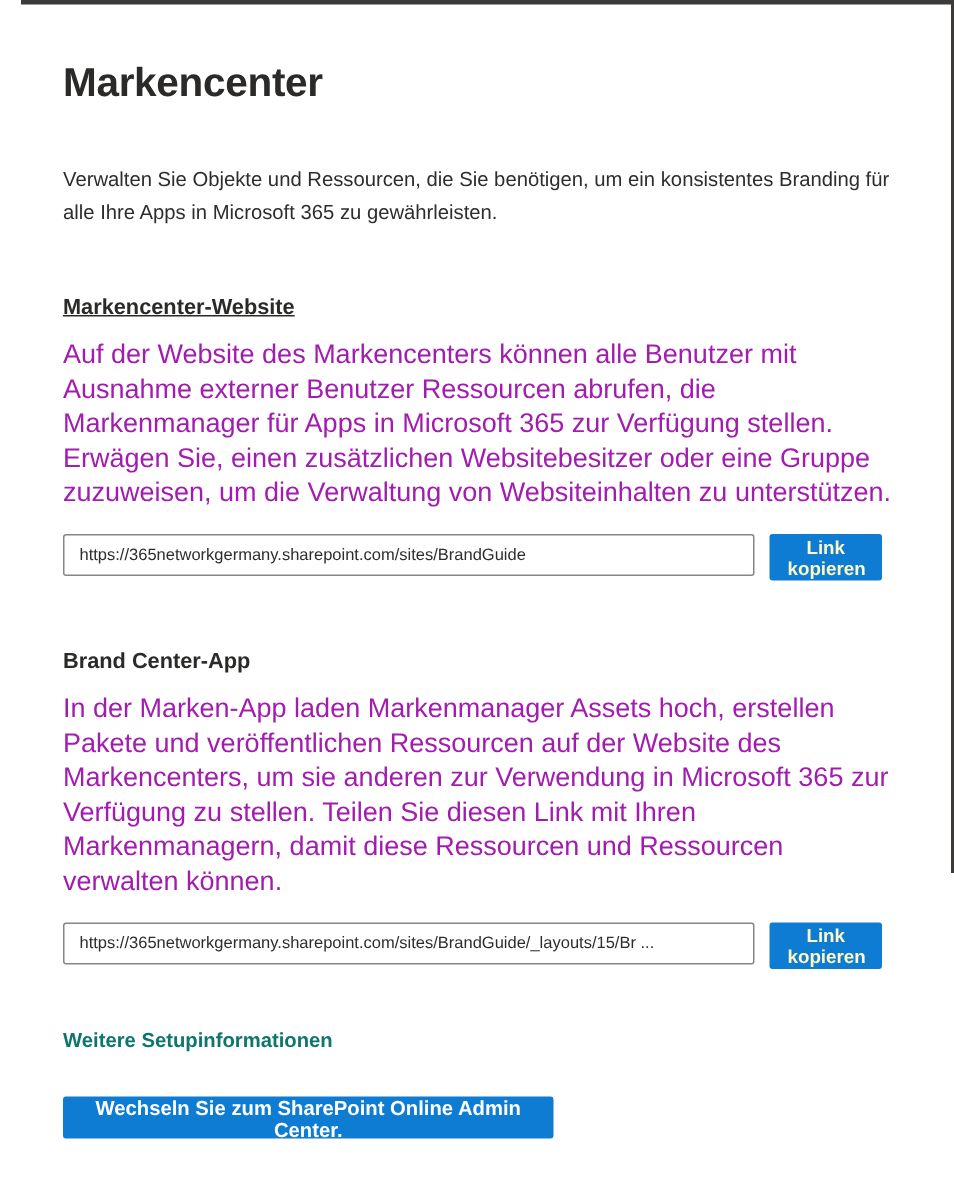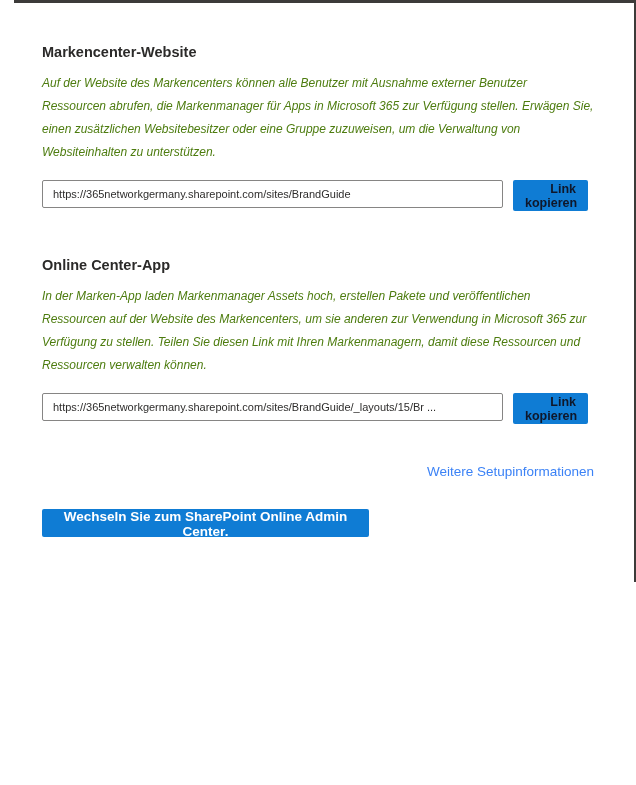--- a/index.html
+++ b/index.html
@@ -42,27 +42,26 @@
     color: #0b6cb5;
     text-decoration: underline;
     cursor: pointer;
   }
   .intro-link { margin-top: 16px; }
   .section-heading {
     font-size: 14.5px;
     font-weight: 700;
     color: #2b2a29;
   }
-  .heading-website { margin-top: 44px; }
+  .heading-website { margin-top: 44px; text-decoration: underline; }
   .section-body {
     margin-top: 12px;
-    font-size: 12px;
+    font-size: 18px;
     line-height: 23px;
-    color: #4d7c0f;
-    font-style: italic;
+    color: #a21caf;
   }
   .perm-link { margin-top: 16px; }
   .url-row {
     margin-top: 16px;
     display: flex;
     align-items: stretch;
     width: 546px;
   }
   .url-input {
     width: 461px;
@@ -74,38 +73,36 @@
     font-size: 11px;
     color: #2e2d2c;
     padding: 0 10px;
     outline: none;
   }
   .copy-btn {
     margin-left: 10px;
     width: 75px;
     height: 31px;
     background: #0f7cd4;
-    color: #0f172a;
+    color: #fef9c3;
     border: none;
     border-radius: 2px;
     font-family: "Liberation Sans", sans-serif;
     font-size: 12.5px;
     font-weight: 700;
     line-height: 14px;
     cursor: pointer;
     padding: 1px 12px;
-    text-align: right;
   }
   .heading-app { margin-top: 46px; }
   .heading-setup {
     margin-top: 40px;
     font-size: 13.5px;
-    font-weight: 400;
-    color: #3b82f6;
-    text-align: right;
+    font-weight: 700;
+    color: #0f766e;
   }
   .setup-body { margin-top: 14px; line-height: 22px; }
   .admin-center-btn {
     margin-top: 30px;
     display: block;
     width: 327px;
     height: 28px;
     background: #0f7cd4;
     color: #ffffff;
     border: none;
@@ -118,34 +115,36 @@
   }
 </style>
 </head>
 <body>
 
 <div class="frame-top"></div>
 <div class="frame-right"></div>
 
 <div class="content">
 
+  <h1 class="page-title">Markencenter</h1>
 
+  <p class="intro">Verwalten Sie Objekte und Ressourcen, die Sie benötigen, um ein konsistentes Branding für alle Ihre Apps in Microsoft 365 zu gewährleisten.</p>
 
 
   <section>
     <h2 class="section-heading heading-website">Markencenter-Website</h2>
     <p class="section-body">Auf der Website des Markencenters können alle Benutzer mit Ausnahme externer Benutzer Ressourcen abrufen, die Markenmanager für Apps in Microsoft 365 zur Verfügung stellen. Erwägen Sie, einen zusätzlichen Websitebesitzer oder eine Gruppe zuzuweisen, um die Verwaltung von Websiteinhalten zu unterstützen.</p>
     <div class="url-row">
       <input class="url-input" type="text" readonly="" value="https://365networkgermany.sharepoint.com/sites/BrandGuide" style="">
       <button class="copy-btn">Link kopieren</button>
     </div>
   </section>
 
   <section>
-    <h2 class="section-heading heading-app">Online Center-App</h2>
+    <h2 class="section-heading heading-app">Brand Center-App</h2>
     <p class="section-body">In der Marken-App laden Markenmanager Assets hoch, erstellen Pakete und veröffentlichen Ressourcen auf der Website des Markencenters, um sie anderen zur Verwendung in Microsoft 365 zur Verfügung zu stellen. Teilen Sie diesen Link mit Ihren Markenmanagern, damit diese Ressourcen und Ressourcen verwalten können.</p>
     <div class="url-row">
       <input class="url-input" type="text" readonly="" value="https://365networkgermany.sharepoint.com/sites/BrandGuide/_layouts/15/Br ..." style="">
       <button class="copy-btn">Link kopieren</button>
     </div>
   </section>
 
   <section>
     <h3 class="heading-setup">Weitere Setupinformationen</h3>
     <button class="admin-center-btn">Wechseln Sie zum SharePoint Online Admin Center.</button>

